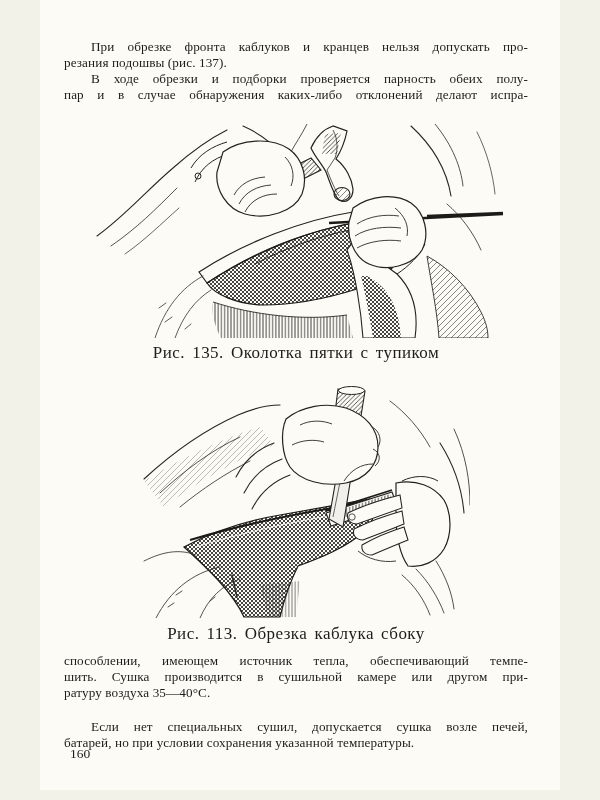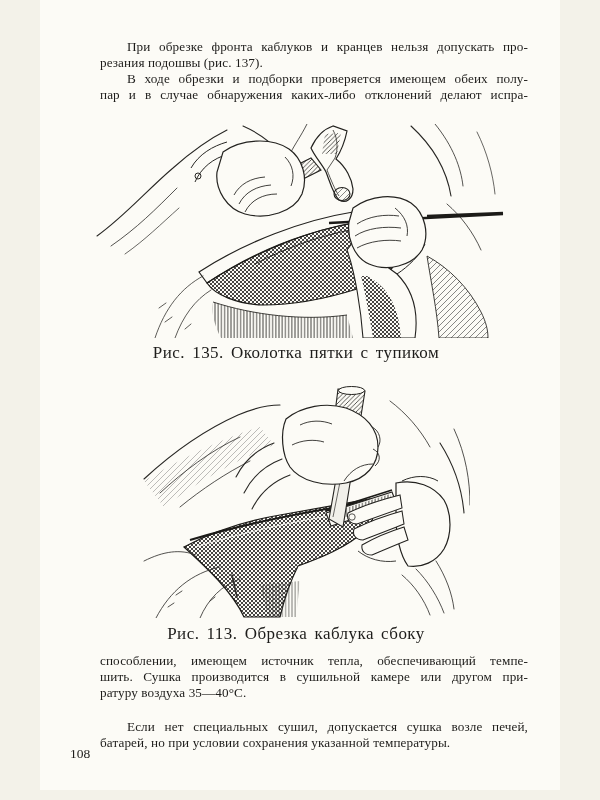--- a/index.html
+++ b/index.html
@@ -11,21 +11,21 @@
   }
   .page{
     position:absolute;left:40px;top:0;width:520px;height:790px;
     background:var(--paper,#fcfbf6);
   }
   .para{
     position:absolute;left:24px;width:464px;
     font-size:13.2px;line-height:16px;
     letter-spacing:0.1px;
   }
-  .line{display:block;margin-left:36px;}
+  .line{display:block;}
   .line.j{text-align:justify;text-align-last:justify;}
   .line.ind{text-indent:27px;}
   .fig{position:absolute;}
   .fig svg{display:block;}
   .caption{
     position:absolute;left:24px;width:464px;text-align:center;
     font-size:17px;line-height:14px;letter-spacing:0.45px;word-spacing:2.5px;
   }
   .pagenum{
     position:absolute;left:30px;top:746px;
@@ -37,21 +37,21 @@
 <body>
 
 <div class="page">
 
   <div class="para" style="top:39px">
     <span class="line j ind">При обрезке фронта каблуков и кранцев нельзя допускать про-</span>
     <span class="line">резания подошвы (рис. 137).</span>
   </div>
 
   <div class="para" style="top:71px">
-    <span class="line j ind">В ходе обрезки и подборки проверяется имеющем обеих полу-</span>
+    <span class="line j ind">В ходе обрезки и подборки проверяется парность обеих полу-</span>
     <span class="line j">пар и в случае обнаружения каких-либо отклонений делают испра-</span>
   </div>
 
   <div class="fig" style="left:55px;top:124px">
     <svg width="415" height="214" viewBox="0 0 415 214">
       <defs>
         <pattern id="aCross" patternUnits="userSpaceOnUse" width="4" height="4">
           <path d="M0,4 L4,0 M0,0 L4,4" stroke="#262522" stroke-width="0.85" fill="none"></path>
         </pattern>
         <pattern id="aDiag" patternUnits="userSpaceOnUse" width="4.5" height="4.5">
@@ -221,15 +221,15 @@
     <span class="line j">способлении, имеющем источник тепла, обеспечивающий темпе-</span>
     <span class="line j">шить. Сушка производится в сушильной камере или другом при-</span>
     <span class="line">ратуру воздуха 35—40°С.</span>
   </div>
 
   <div class="para" style="top:719px">
     <span class="line j ind">Если нет специальных сушил, допускается сушка возле печей,</span>
     <span class="line">батарей, но при условии сохранения указанной температуры.</span>
   </div>
 
-  <div class="pagenum">108</div>
+  <div class="pagenum">160</div>
 
 </div>
 
 </body></html>

